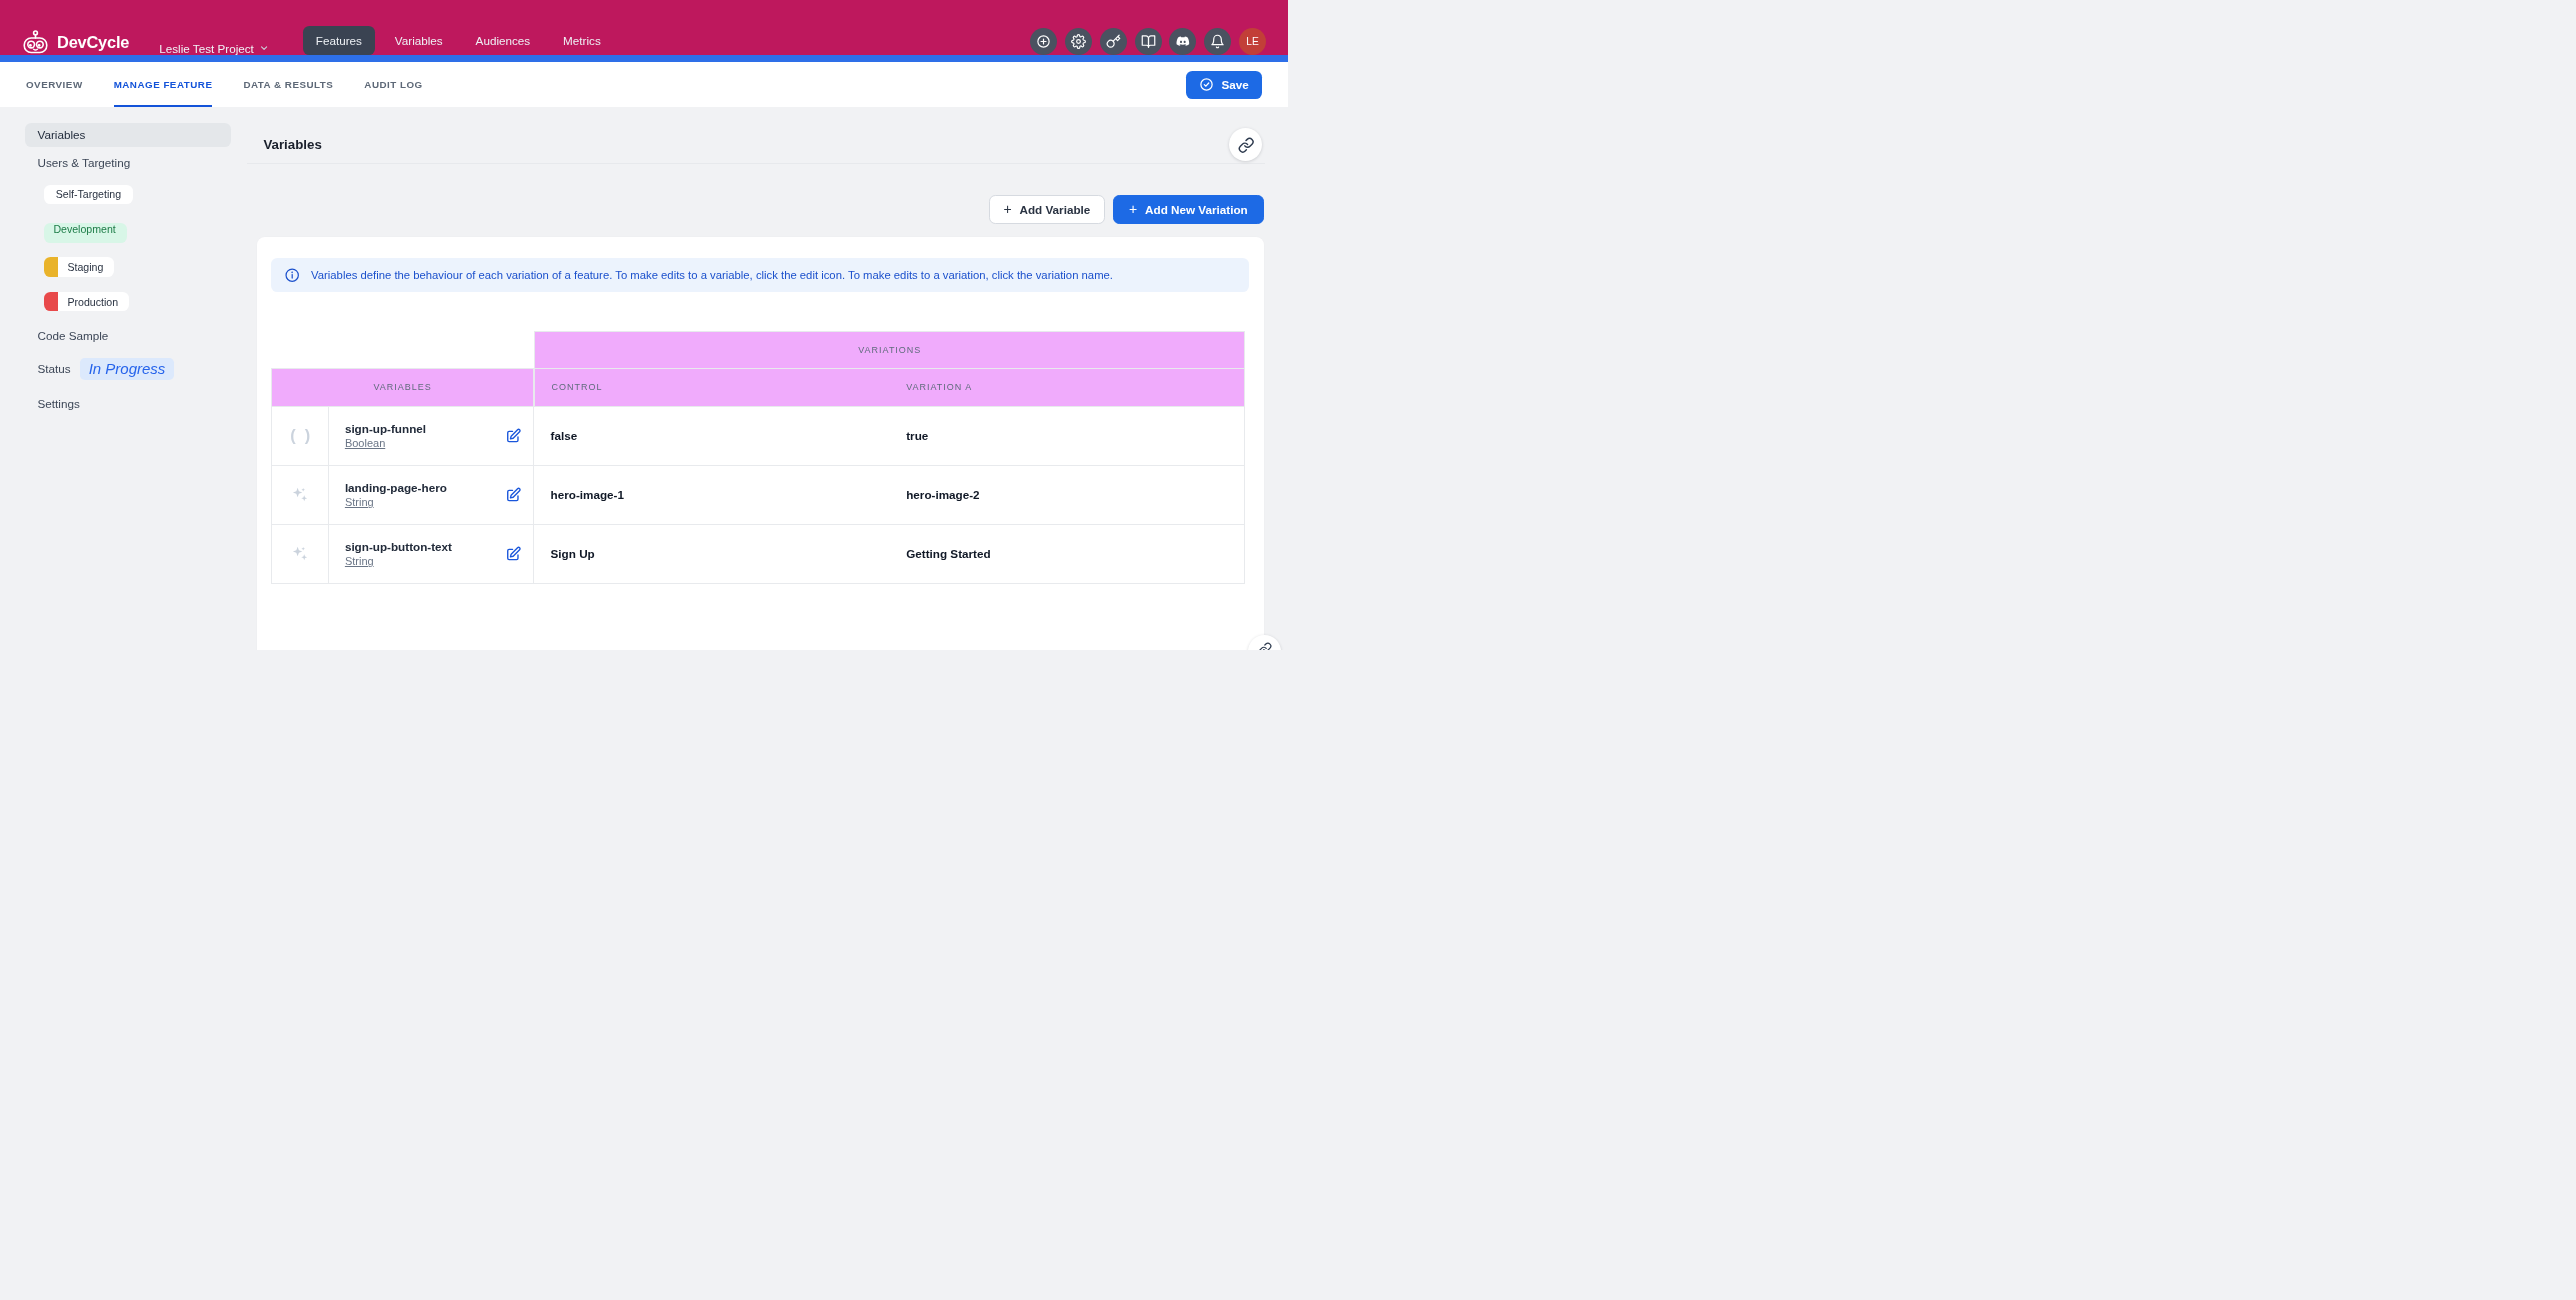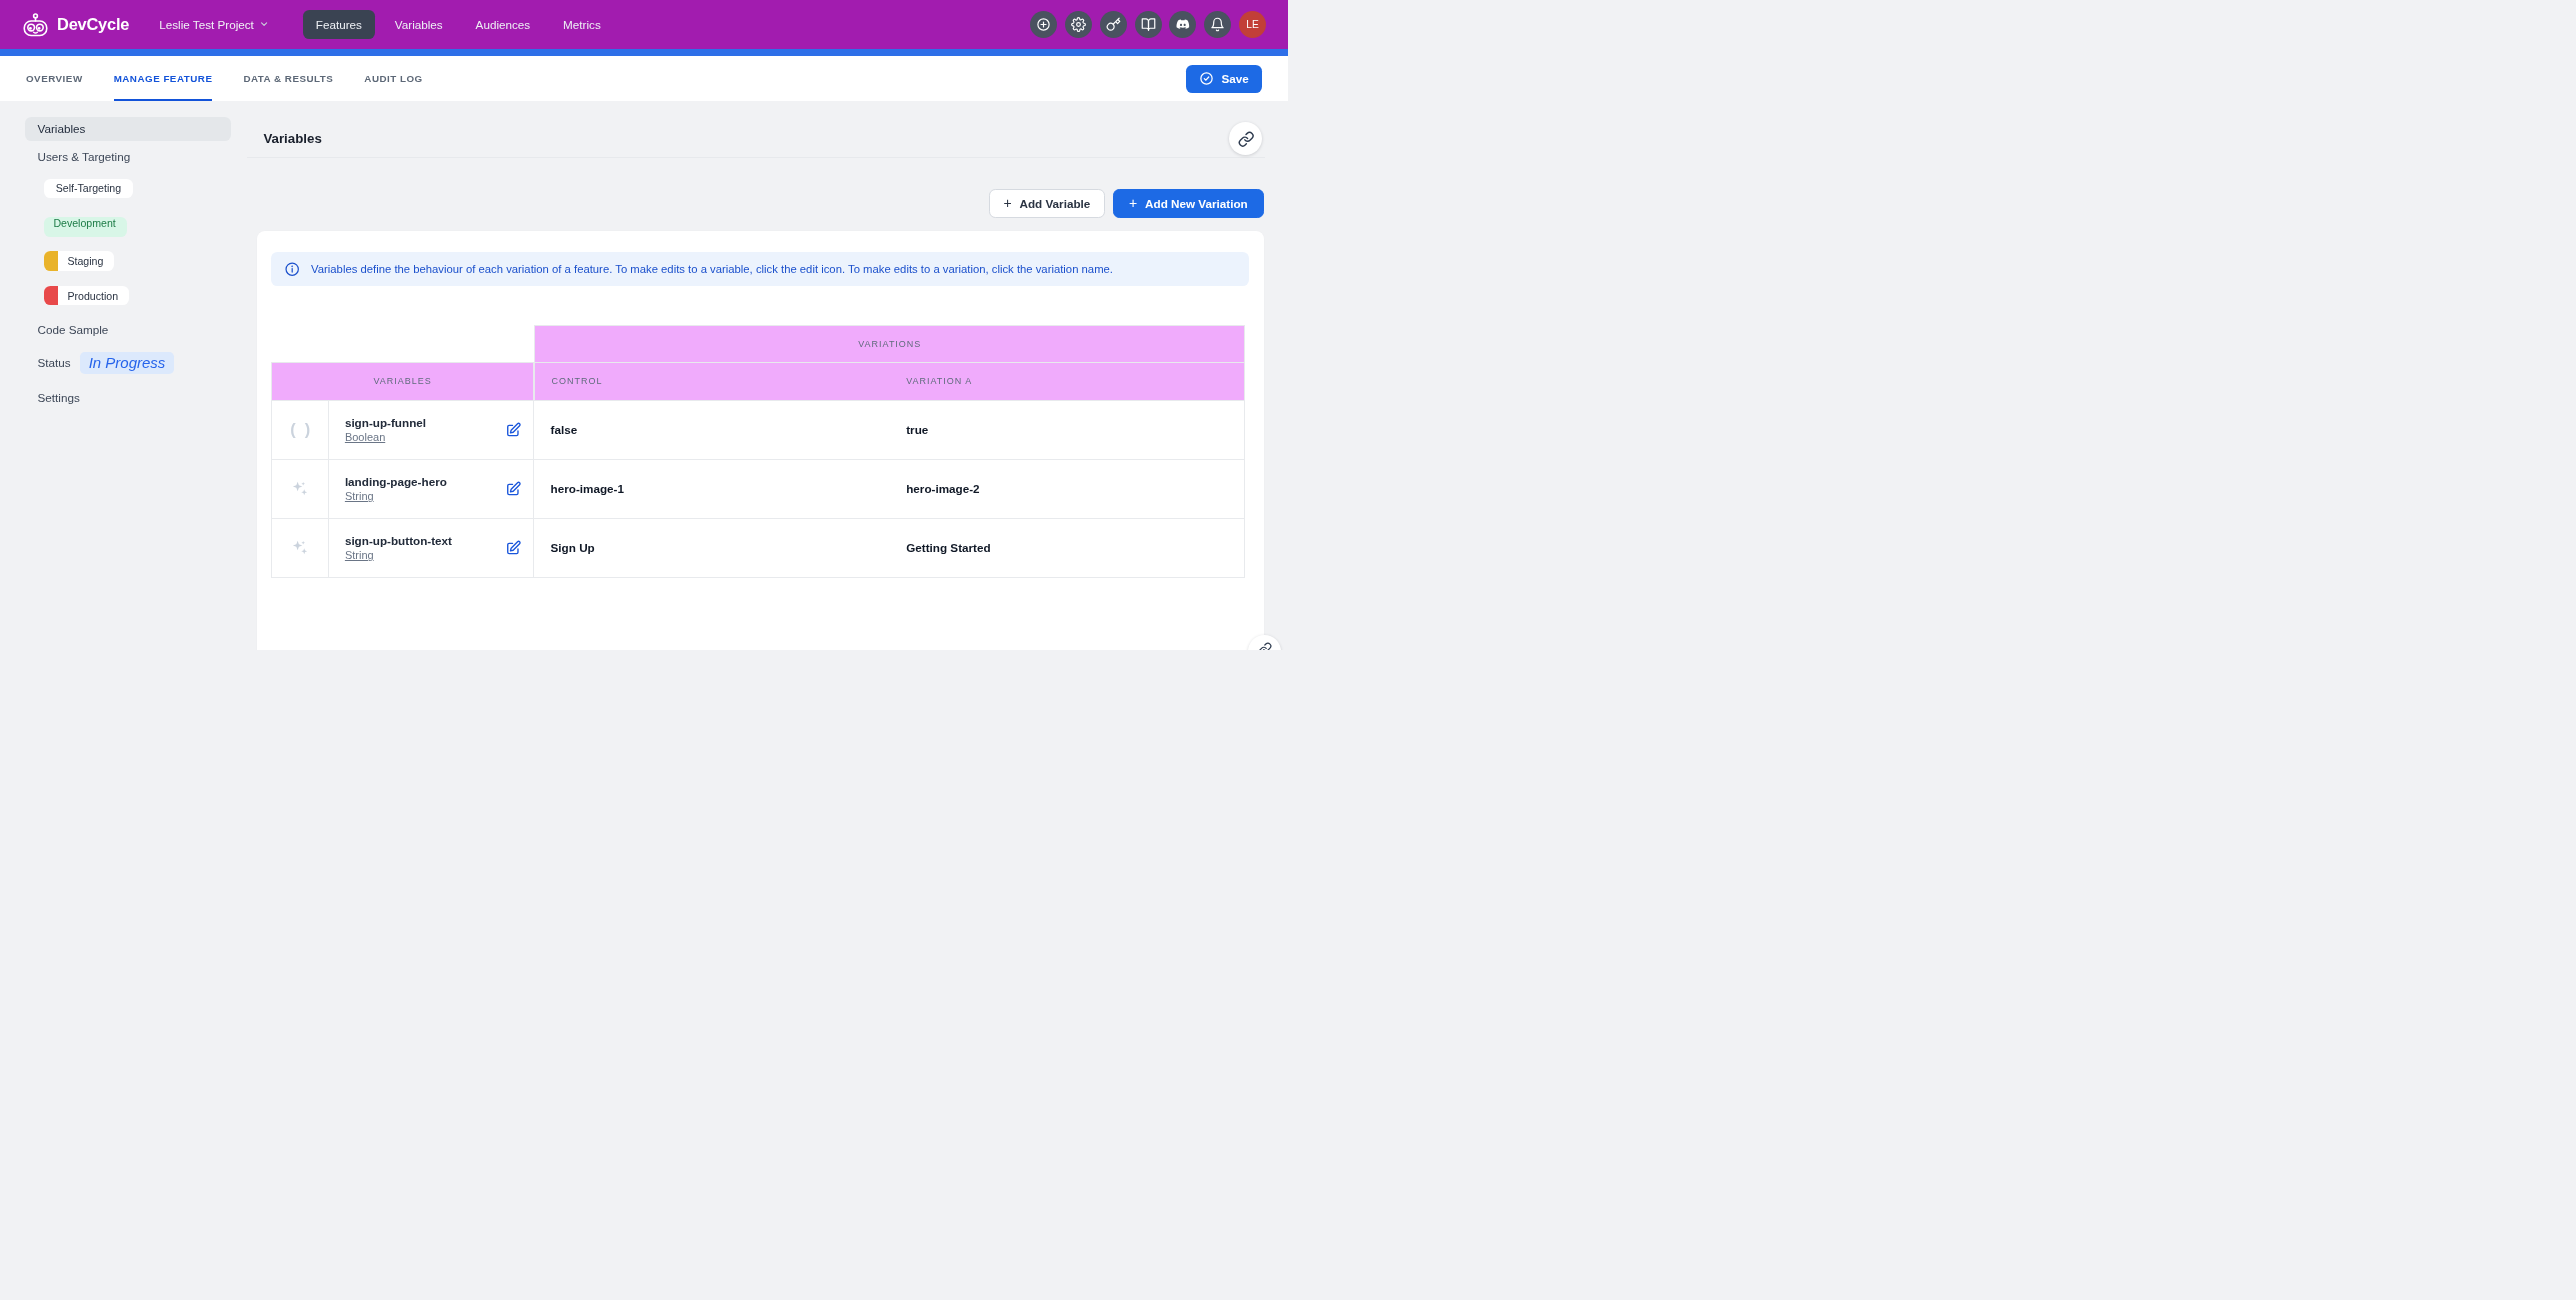--- a/index.html
+++ b/index.html
@@ -6,21 +6,21 @@
   html,body { margin:0; padding:0; }
   body {
     width:1288px; height:650px; overflow:hidden; position:relative;
     font-family:"Liberation Sans", sans-serif;
     background:#f1f2f4; color:#1f2937;
   }
   svg { display:block; }
 
   
   .topnav {
-    height:49px; background:#a21caf; display:flex; align-items:center;
+    height:55px; background:#be185d; display:flex; align-items:flex-end;
     padding:0 22px 0 21px; color:#fff;
   }
   .brand { display:flex; align-items:center; gap:7px; }
   .brand-word { font-size:16.4px; font-weight:800; letter-spacing:-0.2px; }
   .project-sel {
     margin-left:30px; display:flex; align-items:center; gap:5.5px;
     font-size:11.7px; font-weight:500; color:#f1f3f6; cursor:pointer;
   }
   .nav-items { display:flex; align-items:center; gap:6.3px; margin-left:33px; }
   .nav-item {

